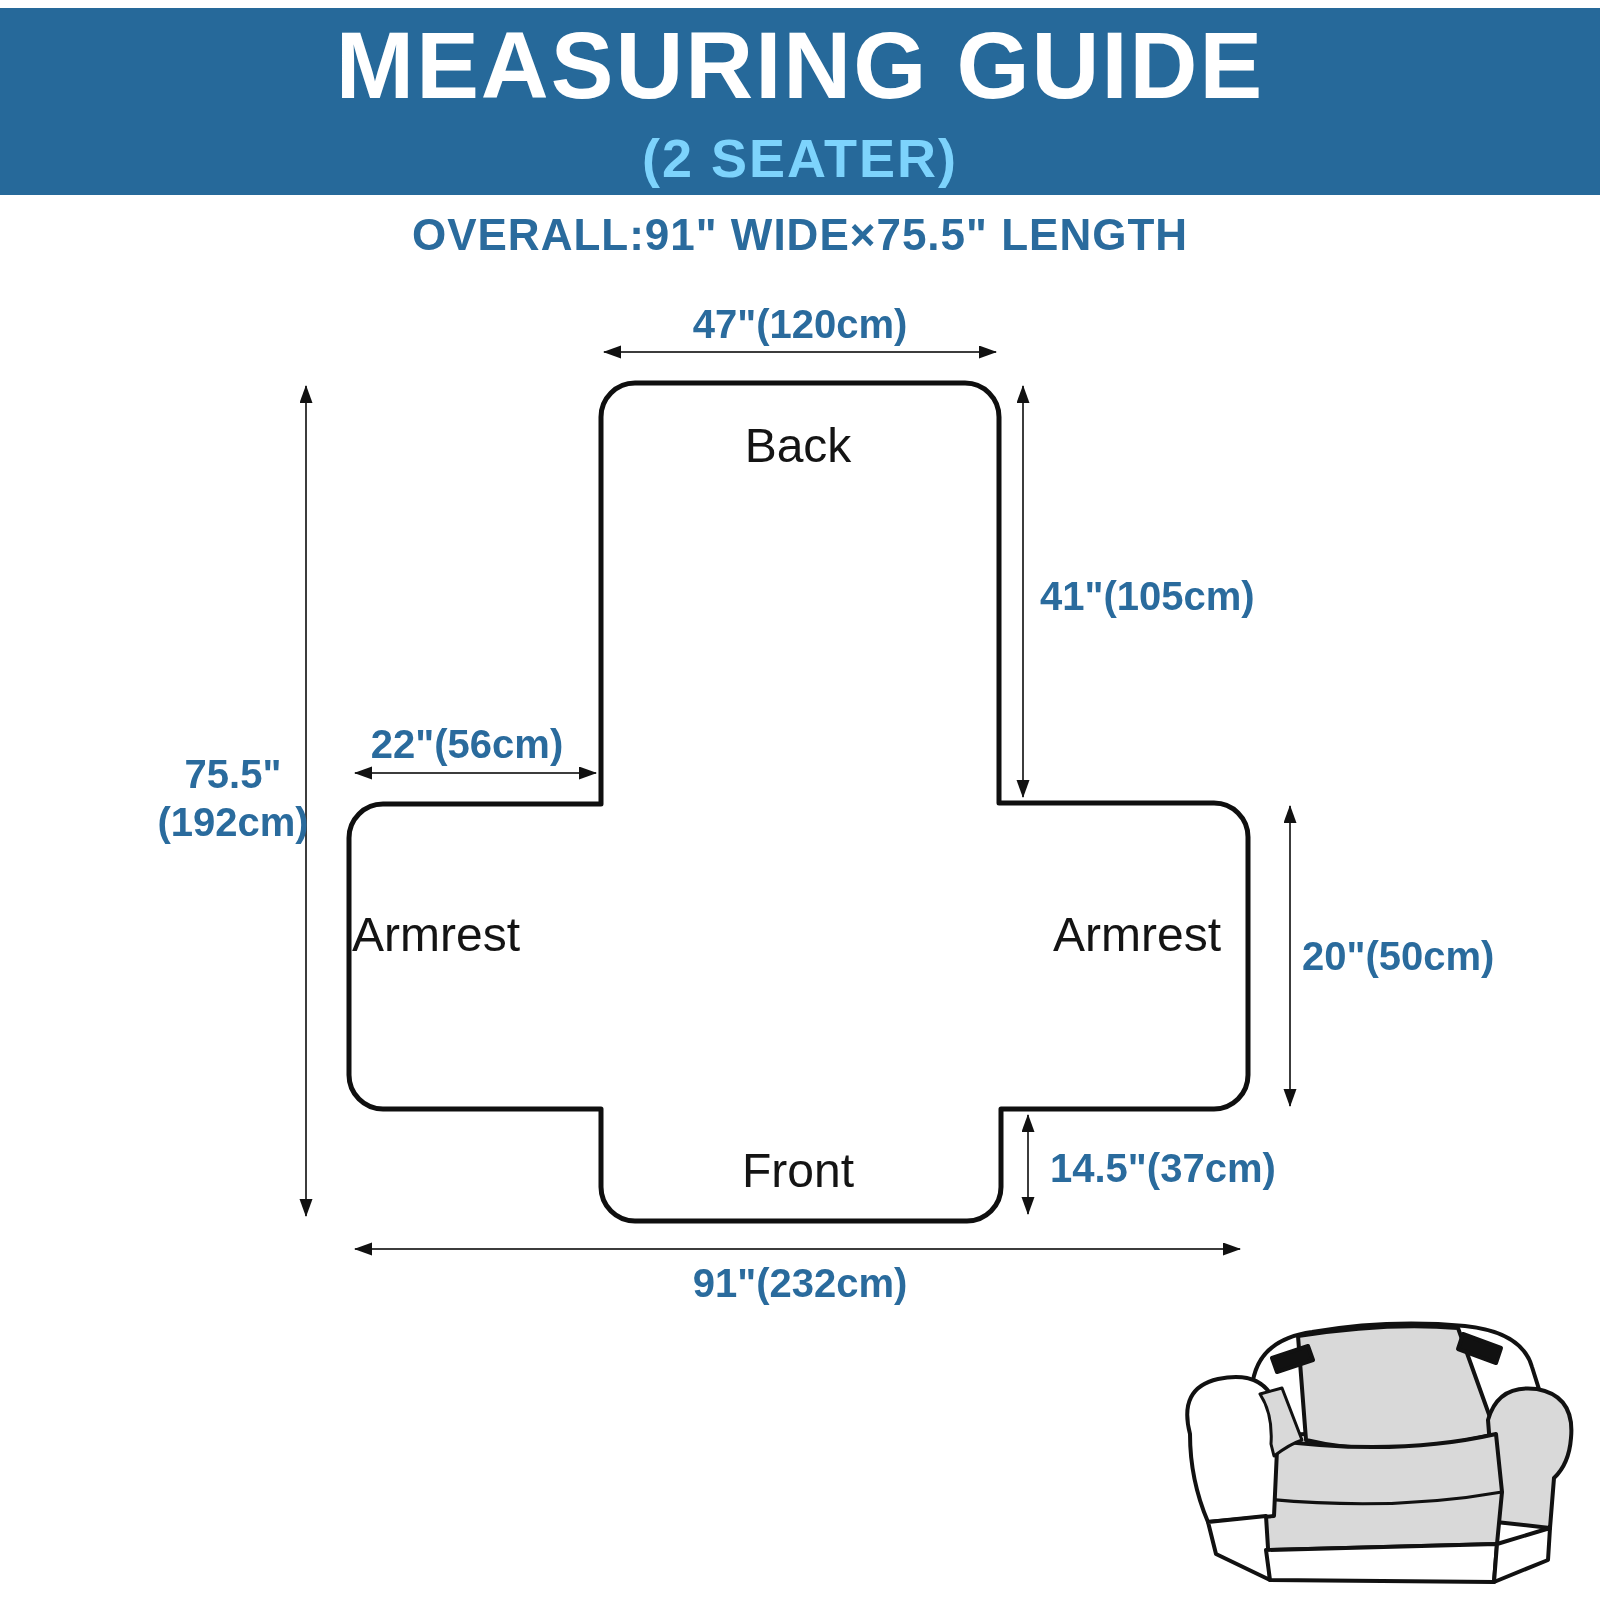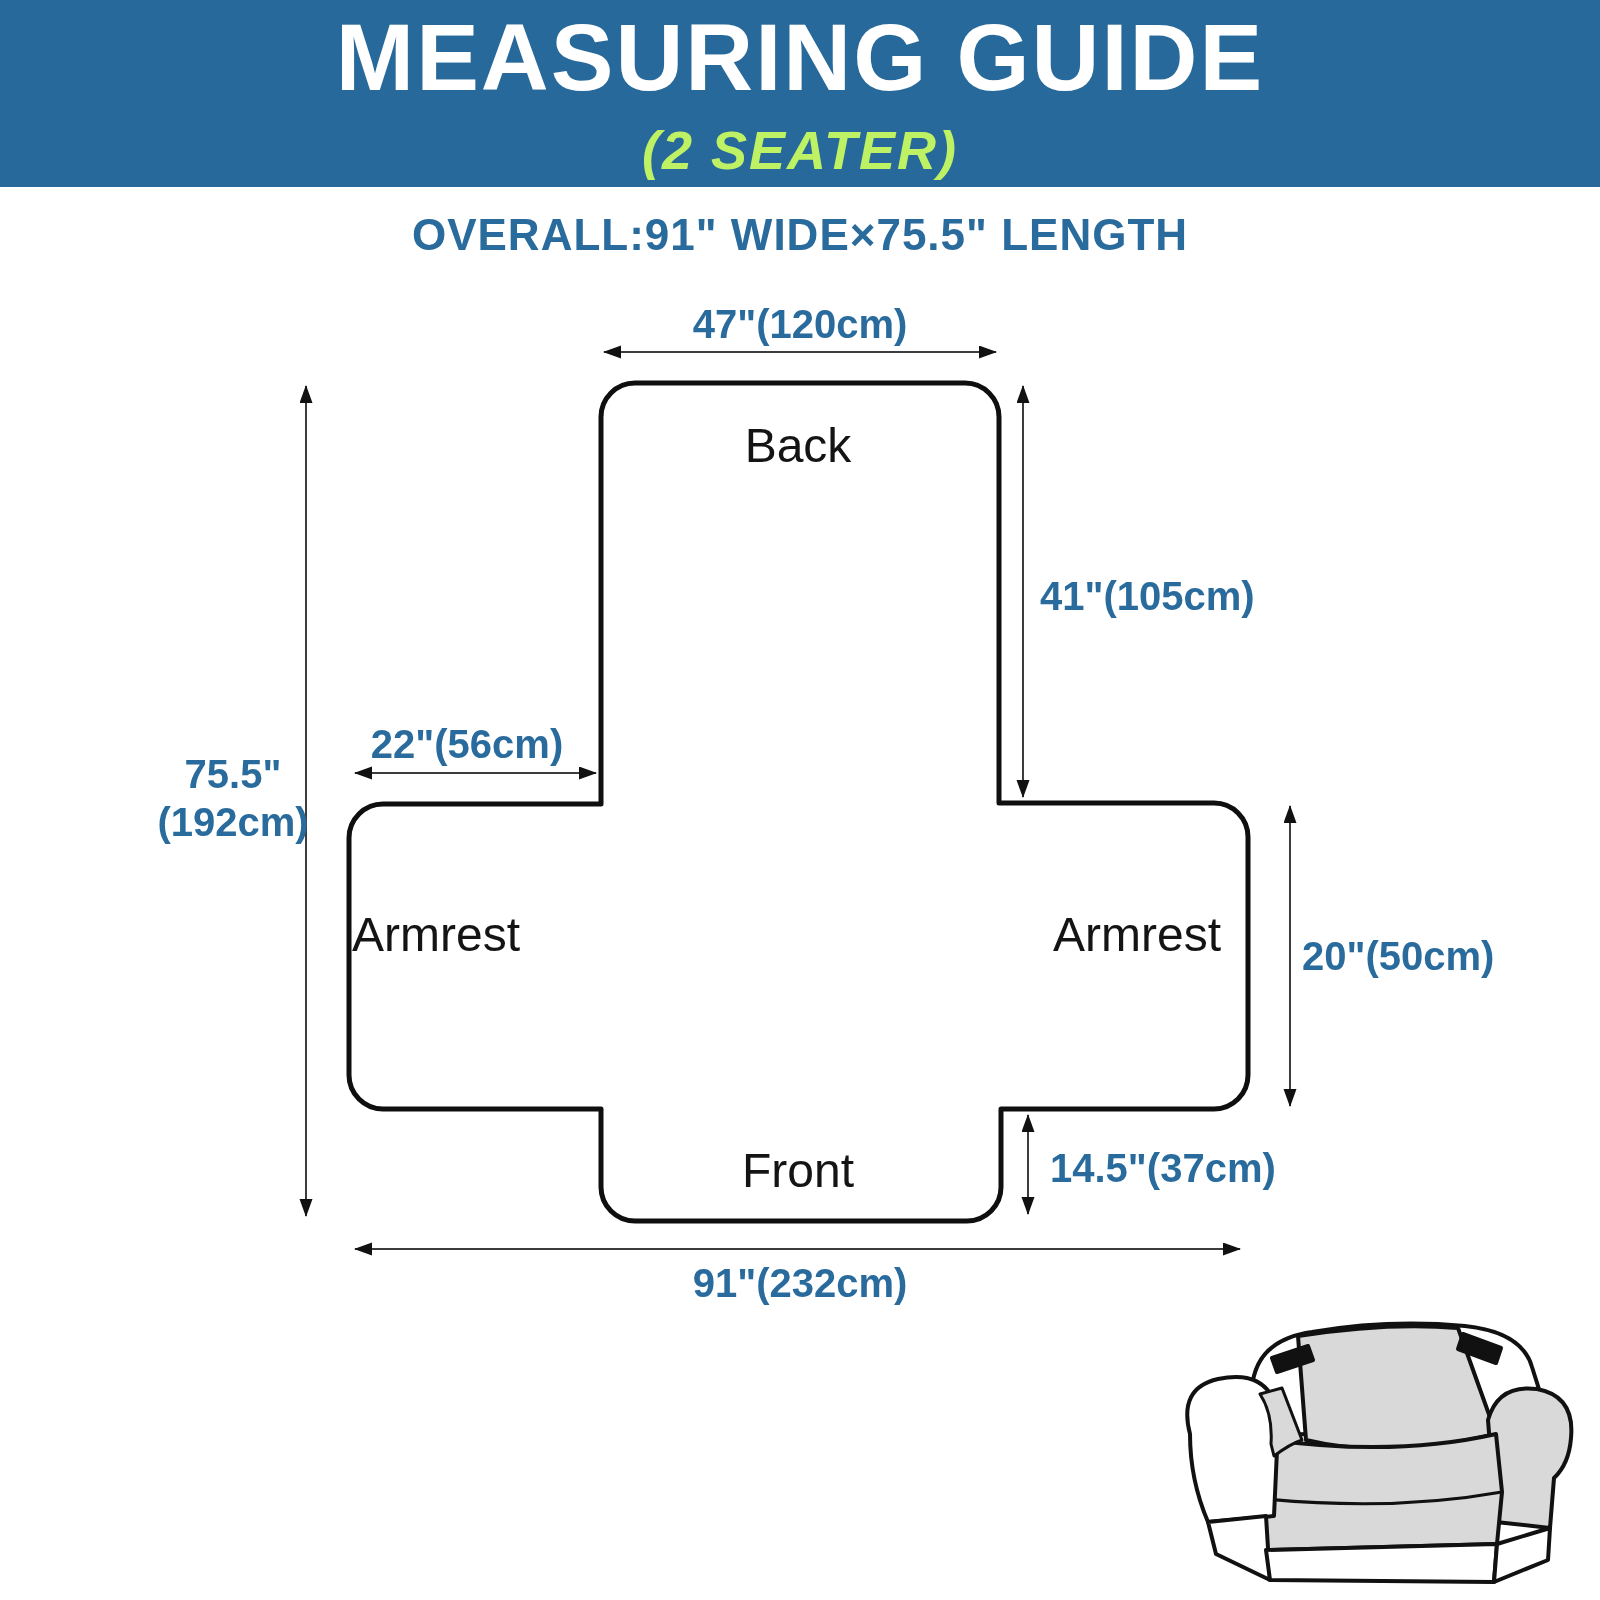--- a/index.html
+++ b/index.html
@@ -1,23 +1,23 @@
 <!DOCTYPE html>
 <html><head>
 <meta charset="utf-8">
 <style>
   html,body{margin:0;padding:0;background:#fff;}
   .page{position:relative;width:1600px;height:1600px;background:#ffffff;overflow:hidden;
         font-family:"Liberation Sans", sans-serif;}
-  .banner{position:absolute;top:0;left:0;width:1600px;height:187px;background:#26699a;
+  .banner{position:absolute;top:8px;left:0;width:1600px;height:187px;background:#26699a;
           display:flex;flex-direction:column;align-items:center;justify-content:center;}
   .banner-title{color:#ffffff;font-size:94px;font-weight:bold;letter-spacing:2px;line-height:1;
                 margin:0 0 4px 0;}
-  .banner-subtitle{color:#bef264;font-size:54px;font-weight:bold;letter-spacing:2px;line-height:1;
-                   margin-top:14px;font-style:italic;}
+  .banner-subtitle{color:#7dd3fc;font-size:54px;font-weight:bold;letter-spacing:2px;line-height:1;
+                   margin-top:14px;}
   .overall-line{position:absolute;top:210px;left:0;width:1600px;text-align:center;
                 color:#2a6b9d;font-size:44px;font-weight:600;letter-spacing:1px;}
   svg{position:absolute;left:0;top:0;}
   .dim-line{stroke:#3c3c3c;stroke-width:2;fill:none;}
   .dim-label{fill:#2a6b9d;font-size:40px;font-weight:600;font-family:"Liberation Sans",sans-serif;}
   .panel-label{fill:#141414;font-size:48px;font-weight:400;font-family:"Liberation Sans",sans-serif;}
   .cover-outline{fill:#ffffff;stroke:#0f0f0f;stroke-width:5;stroke-linejoin:round;}
 </style>
 </head>
 <body>

